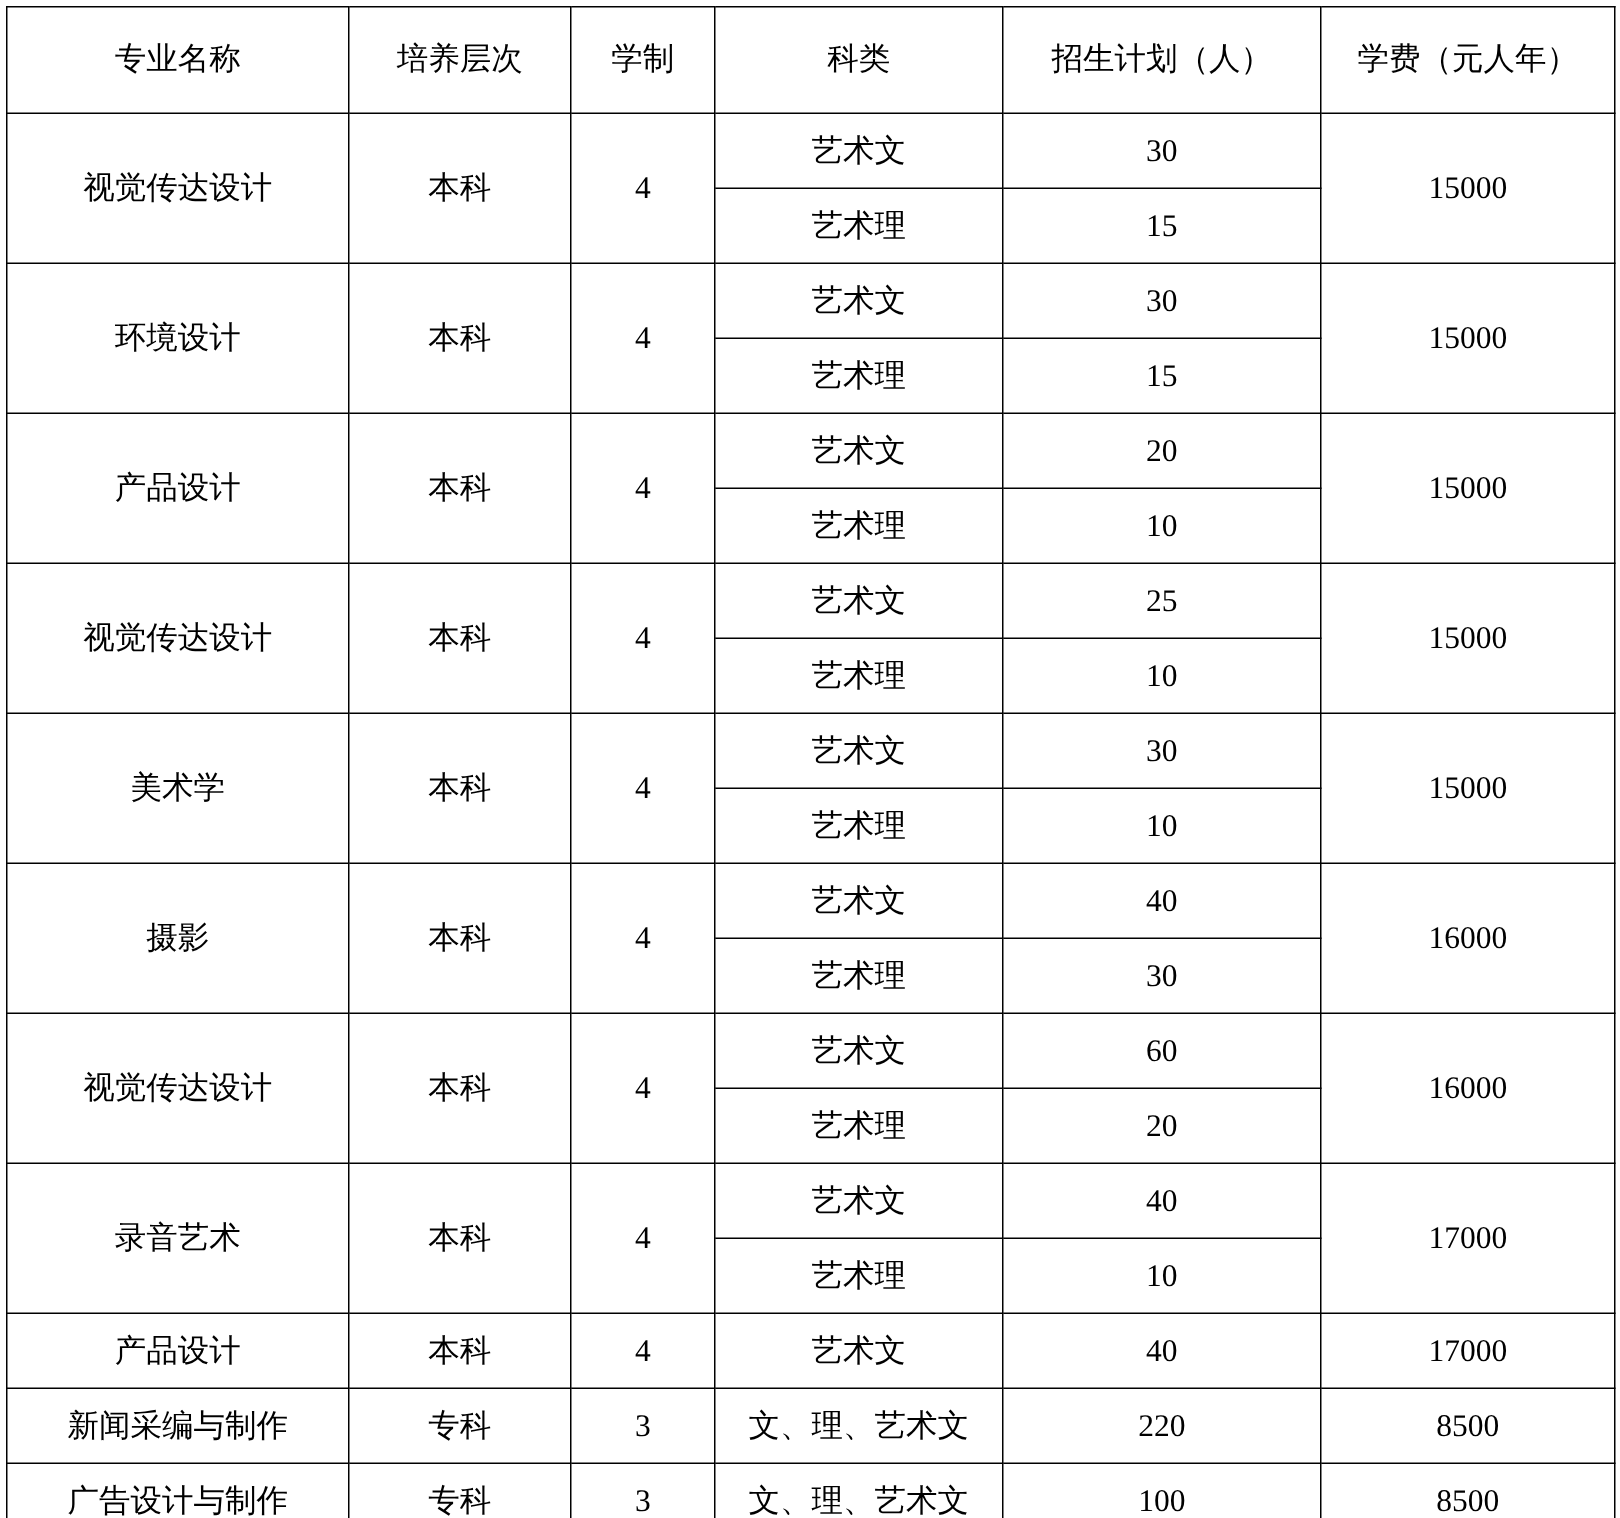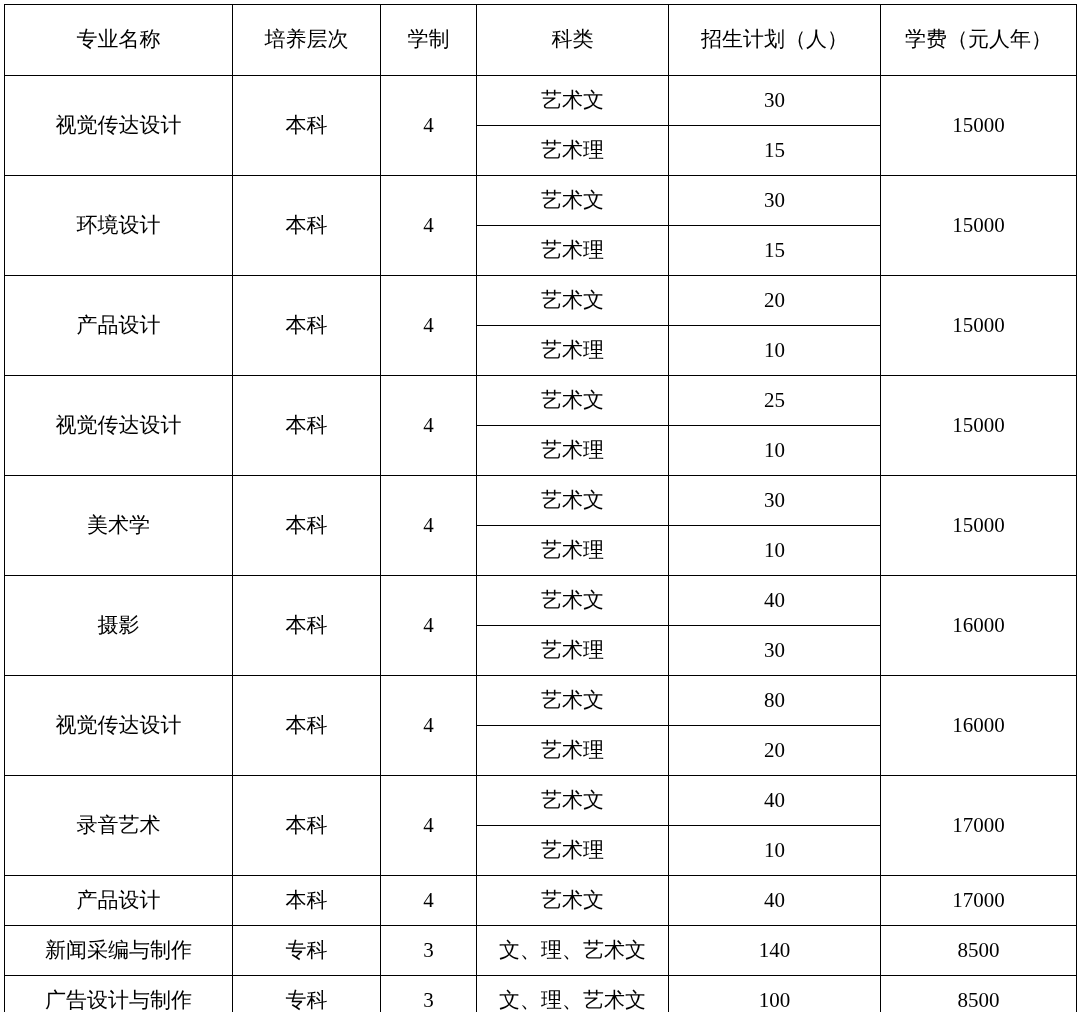--- a/index.html
+++ b/index.html
@@ -145,21 +145,21 @@
         </tr>
         <tr class="row-double">
           <td class="cell-sub">艺术理</td>
           <td class="cell-sub">30</td>
         </tr>
         <tr class="row-double">
           <td rowspan="2">视觉传达设计</td>
           <td rowspan="2">本科</td>
           <td rowspan="2">4</td>
           <td class="cell-sub">艺术文</td>
-          <td class="cell-sub">80</td>
+          <td class="cell-sub">60</td>
           <td class="cell-fee" rowspan="2">16000</td>
         </tr>
         <tr class="row-double">
           <td class="cell-sub">艺术理</td>
           <td class="cell-sub">20</td>
         </tr>
         <tr class="row-double">
           <td rowspan="2">录音艺术</td>
           <td rowspan="2">本科</td>
           <td rowspan="2">4</td>
@@ -177,21 +177,21 @@
           <td rowspan="1">4</td>
           <td class="cell-sub">艺术文</td>
           <td class="cell-sub">40</td>
           <td class="cell-fee" rowspan="1">17000</td>
         </tr>
         <tr class="row-single">
           <td rowspan="1">新闻采编与制作</td>
           <td rowspan="1">专科</td>
           <td rowspan="1">3</td>
           <td class="cell-sub">文、理、艺术文</td>
-          <td class="cell-sub">140</td>
+          <td class="cell-sub">220</td>
           <td class="cell-fee" rowspan="1">8500</td>
         </tr>
         <tr class="row-single">
           <td rowspan="1">广告设计与制作</td>
           <td rowspan="1">专科</td>
           <td rowspan="1">3</td>
           <td class="cell-sub">文、理、艺术文</td>
           <td class="cell-sub">100</td>
           <td class="cell-fee" rowspan="1">8500</td>
         </tr>

